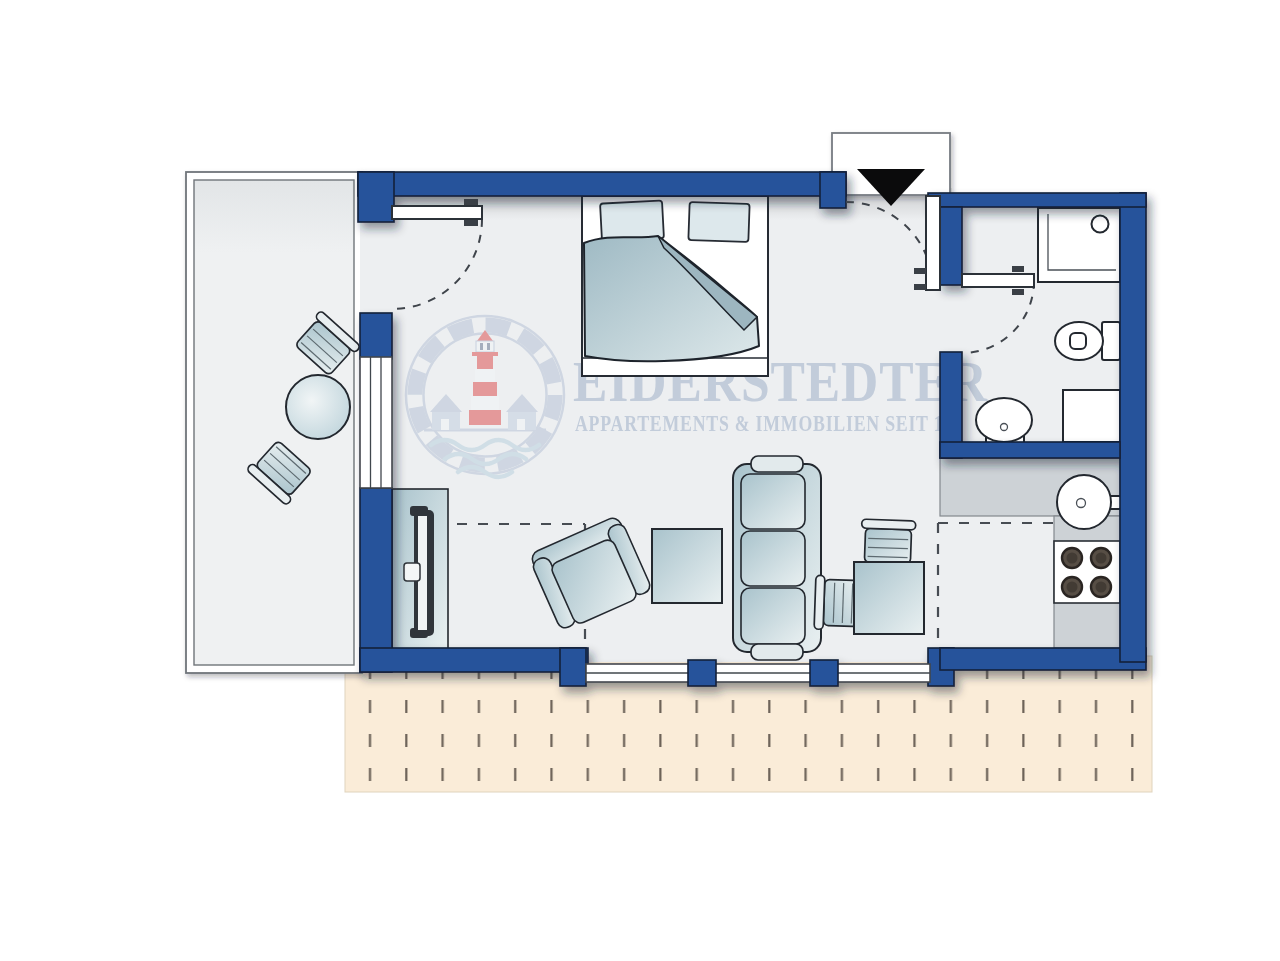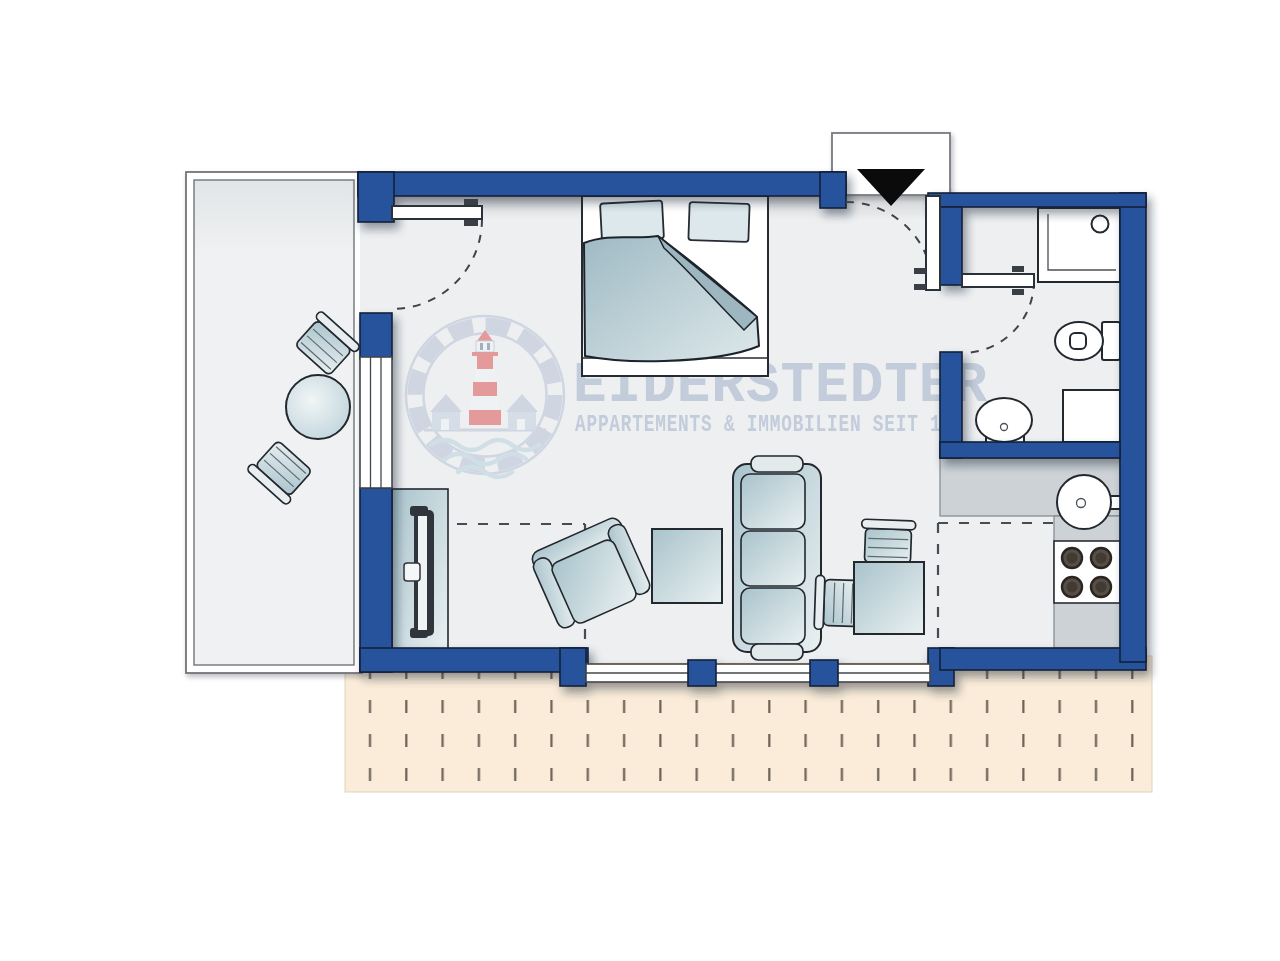--- a/index.html
+++ b/index.html
@@ -1,17 +1,17 @@
 <!DOCTYPE html>
 <html style="--wall: #27529B; --floor: #EDEFF1; --terrace: #FAECD8; --tdash: #6B6157; --counter: #CDD2D6; --outline: #23282F; --logoblue: #B7C3D6; --logored: #DE5454; --wave: #BAD1DE; --wmtext: #C2CCDA; --arrow: #0B0B0C;"><head>
 <meta charset="utf-8">
 <style>
   html,body{margin:0;padding:0;background:#ffffff;}
   .stage{position:relative;width:1280px;height:961px;margin:0 auto;background:#ffffff;overflow:hidden;
-         font-family:Liberation Mono, monospace;}
+         font-family:Liberation Serif, serif;}
   .stage svg{position:absolute;left:0;top:0;}
   .wall{fill:var(--wall);stroke:#13203a;stroke-width:1.6;}
   .winfill{fill:#ffffff;stroke:#41464d;stroke-width:1.6;}
   .fix{fill:#ffffff;stroke:var(--outline);stroke-width:2;}
   .fixthin{fill:none;stroke:#4a5057;stroke-width:1.3;}
   .furn{fill:url(#furnGrad);stroke:var(--outline);stroke-width:2;}
   .furnthin{fill:url(#furnGrad);stroke:var(--outline);stroke-width:1.6;}
   .pad{fill:#e2eaec;stroke:var(--outline);stroke-width:1.7;}
   .swing{fill:none;stroke:#3f444b;stroke-width:2;stroke-dasharray:8 8;}
   .divline{fill:none;stroke:#474c53;stroke-width:2.2;stroke-dasharray:10 11;}

